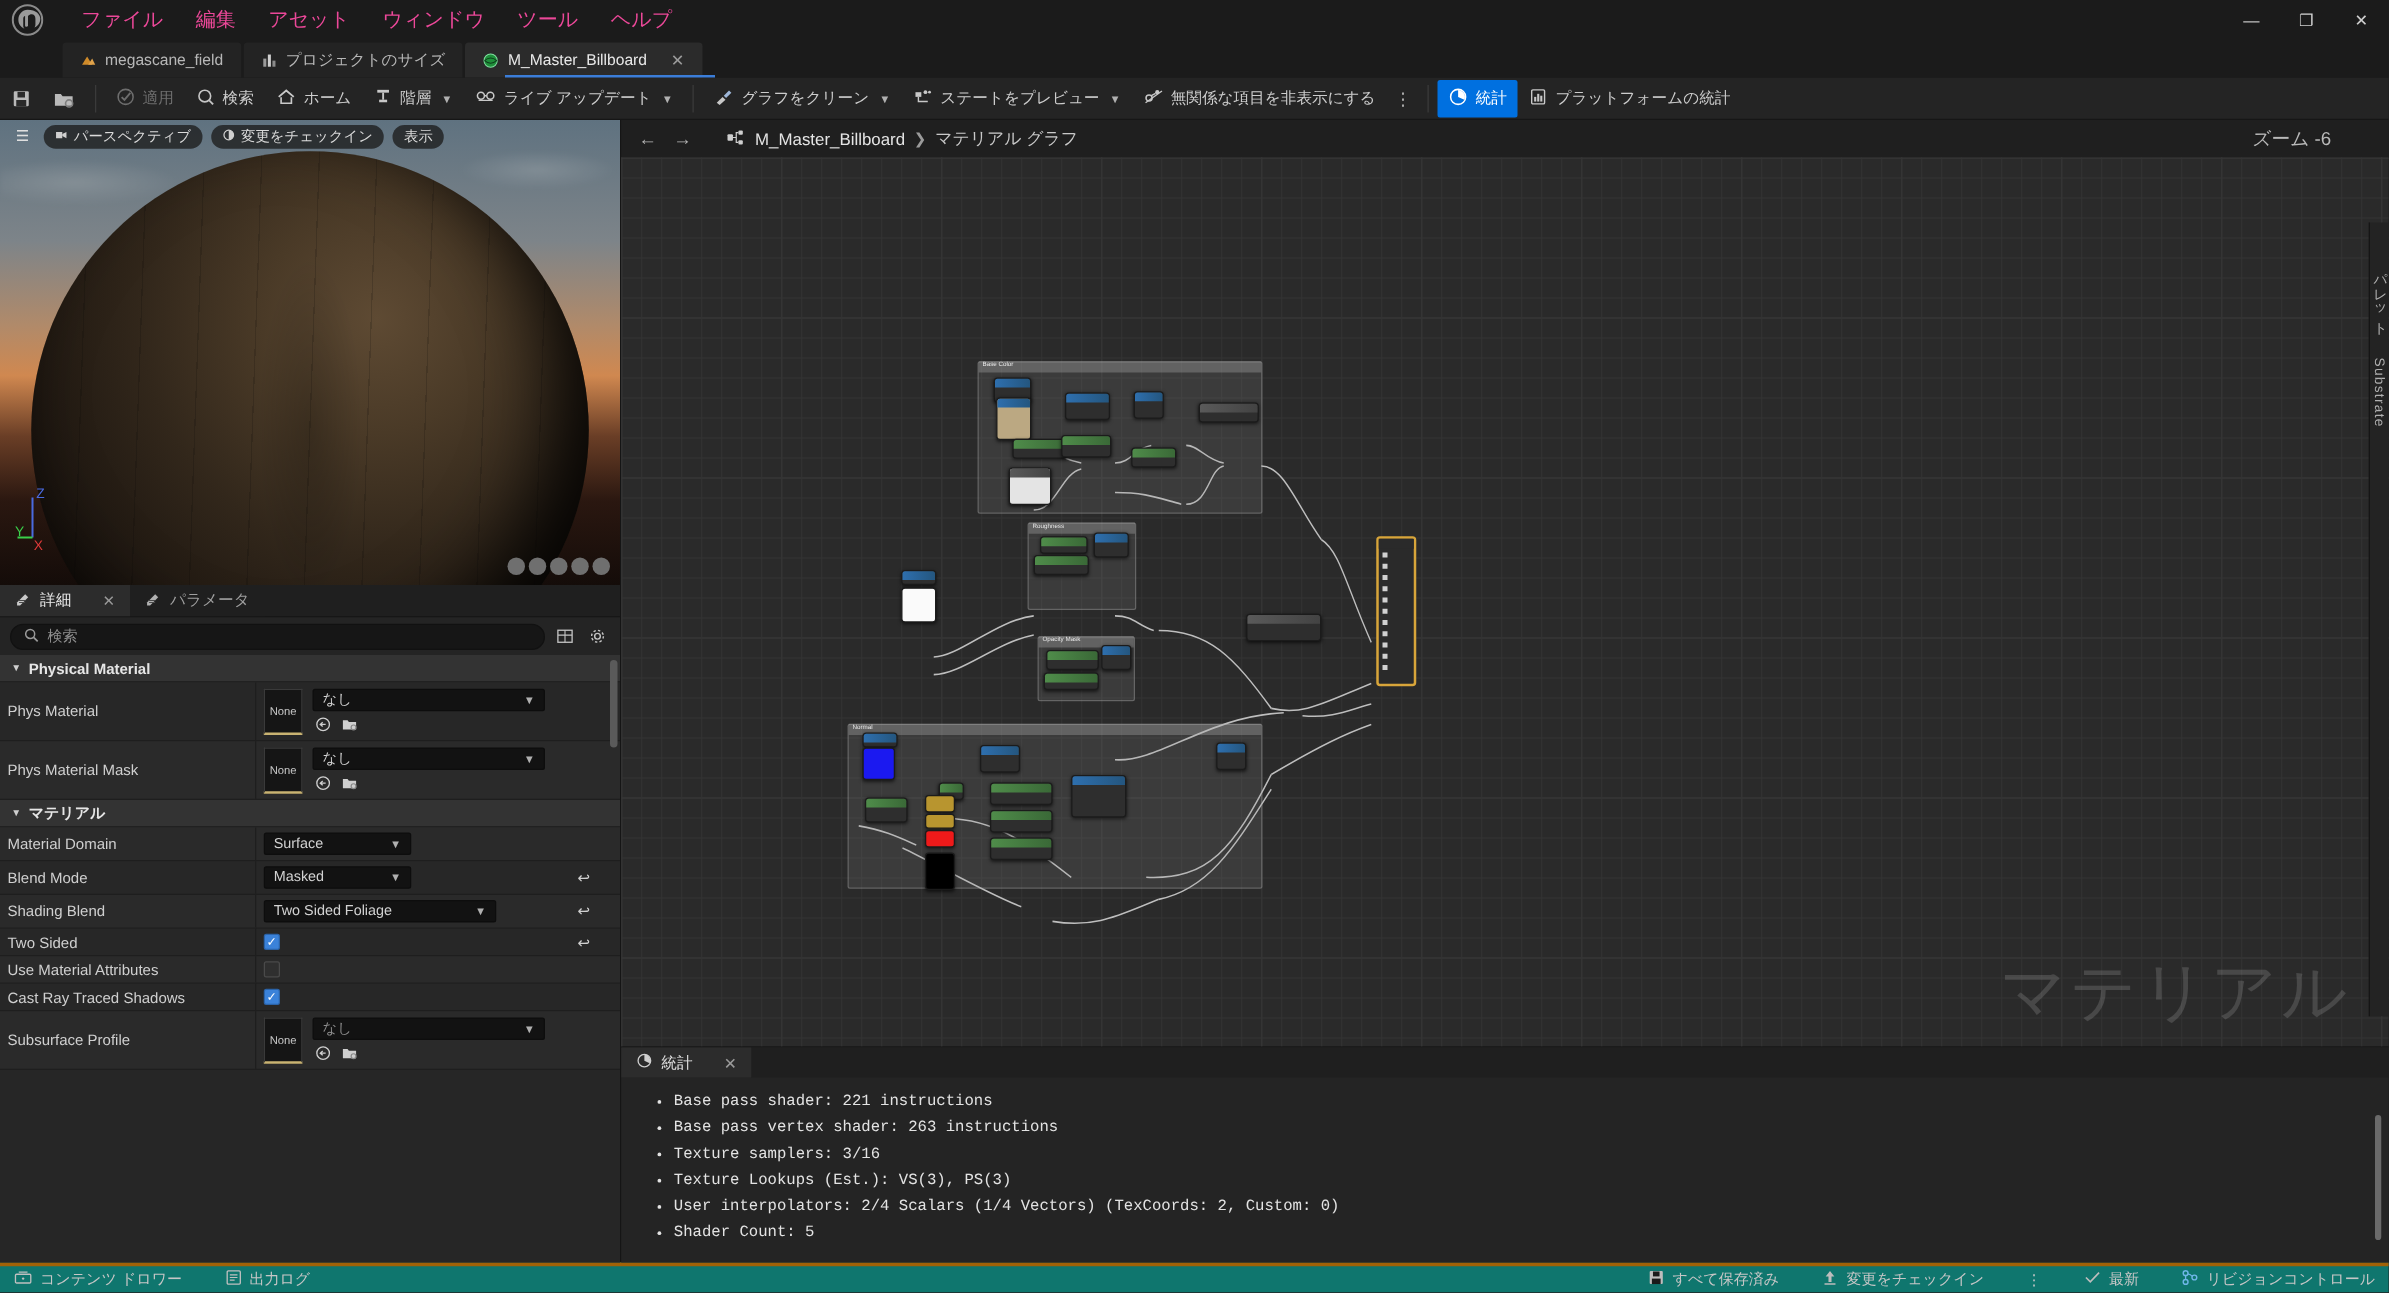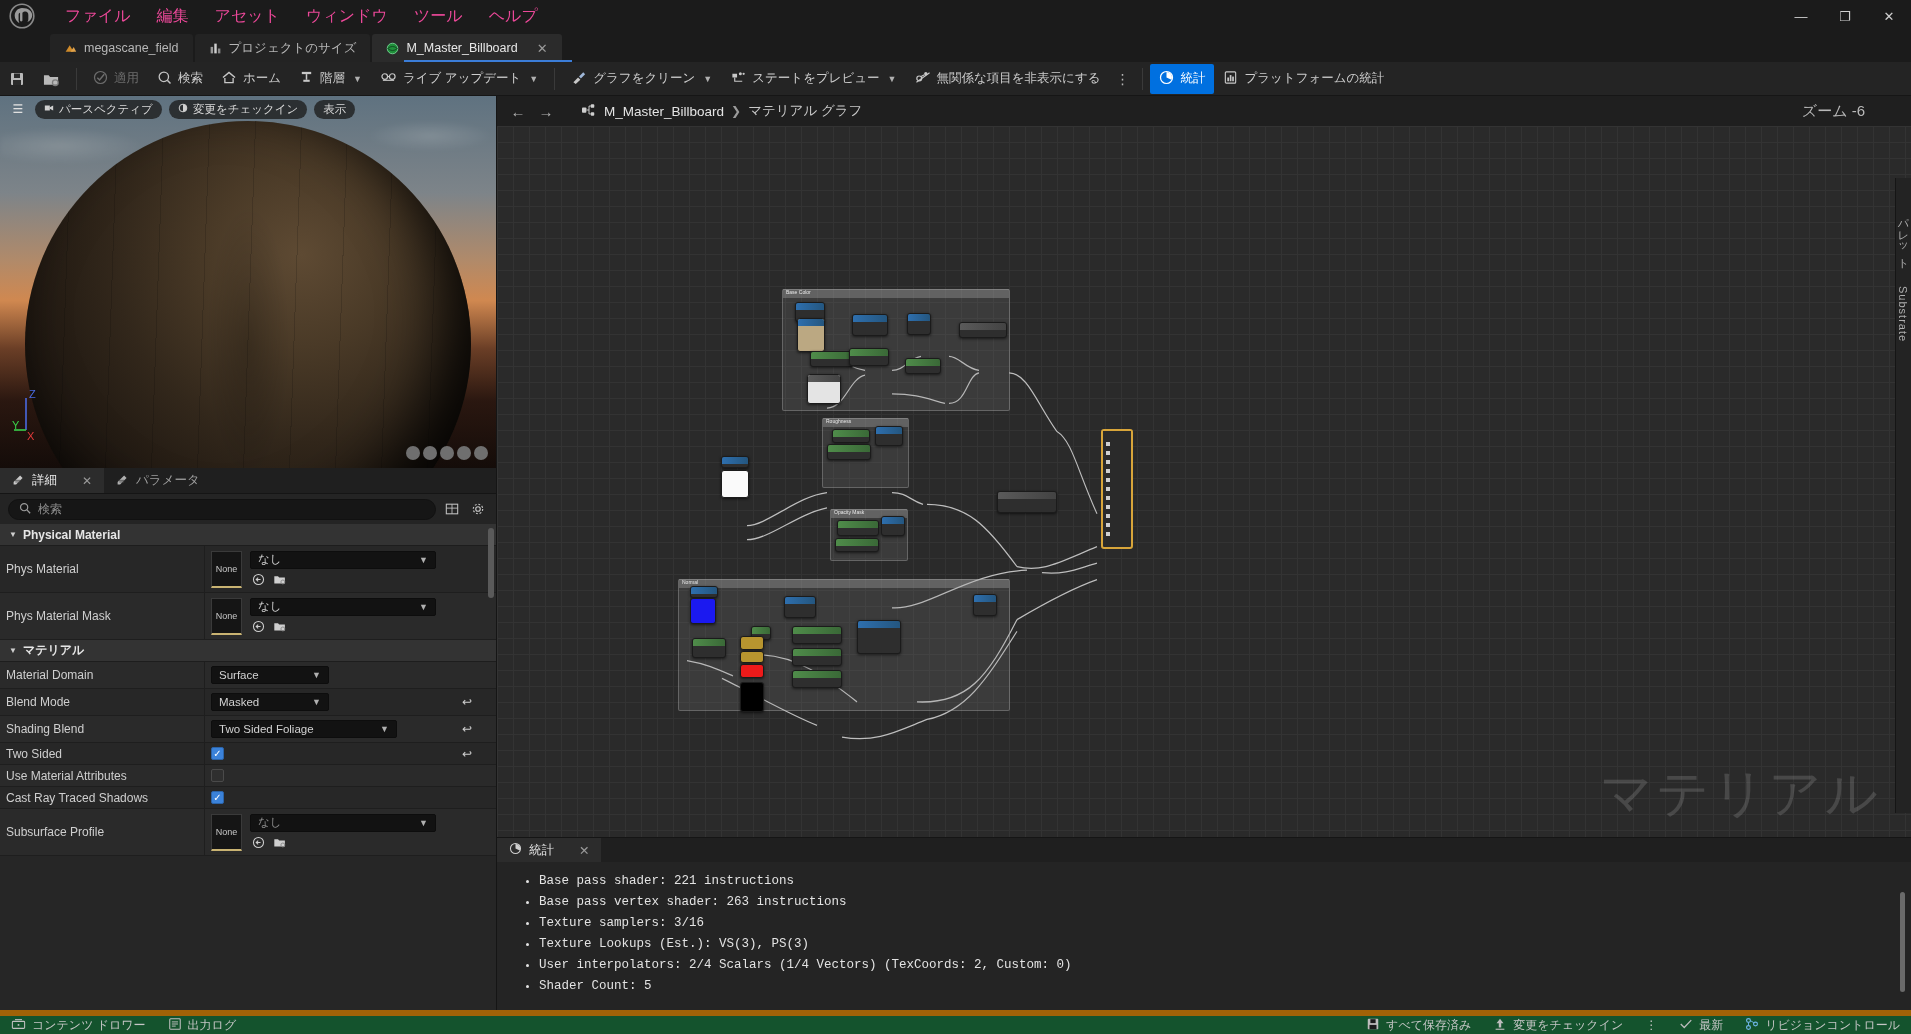--- a/index.html
+++ b/index.html
@@ -148,21 +148,21 @@
   
   .statspanel { height:173px; flex:0 0 173px; background:#242424; border-top:1px solid #151515; display:flex; flex-direction:column;}
   .statstabs { height:24px; flex:0 0 24px; background:#1f1f1f; display:flex; align-items:stretch;}
   .statstabs .st { display:flex; align-items:center; gap:7px; padding:0 12px; font-size:12.5px; color:#e2e2e2; background:#2c2c2c;}
   .statstabs .st .x { margin-left:18px; color:#9a9a9a;}
   .statsbody { flex:1 1 auto; padding:12px 0 0 22px; font-family:"Liberation Mono", monospace; font-size:12.5px; color:#e3e3e3; position:relative; overflow:hidden;}
   .statsbody li { margin-bottom:7px; list-style:disc; margin-left:20px;}
   .statsscroll { position:absolute; right:6px; top:30px; width:5px; height:100px; background:#6a6a6a; border-radius:3px;}
 
   
-  .statusbar { height:24px; flex:0 0 24px; background:#14532d; display:flex; align-items:center; gap:0; border-top:6px solid #a16207;}
+  .statusbar { height:24px; flex:0 0 24px; background:#0f766e; display:flex; align-items:center; gap:12px; border-top:3px solid #a16207;}
   .sb-item { display:flex; align-items:center; gap:6px; padding:0 11px; height:22px; font-size:12px; color:#c6c6c6;}
   .sb-spacer { flex:1 1 auto; }
 
   
   .vtabs { position:absolute; right:0; top:114px; width:16px; display:flex; flex-direction:column; align-items:center; gap:22px; z-index:5;}
   .vtab { writing-mode:vertical-rl; font-size:11px; color:#b0b0b0; letter-spacing:1px; }
   .rightrail { position:absolute; right:0; top:82px; bottom:197px; width:16px; background:#232323; border-left:1px solid #151515; }
 </style>
 </head>
 <body>

